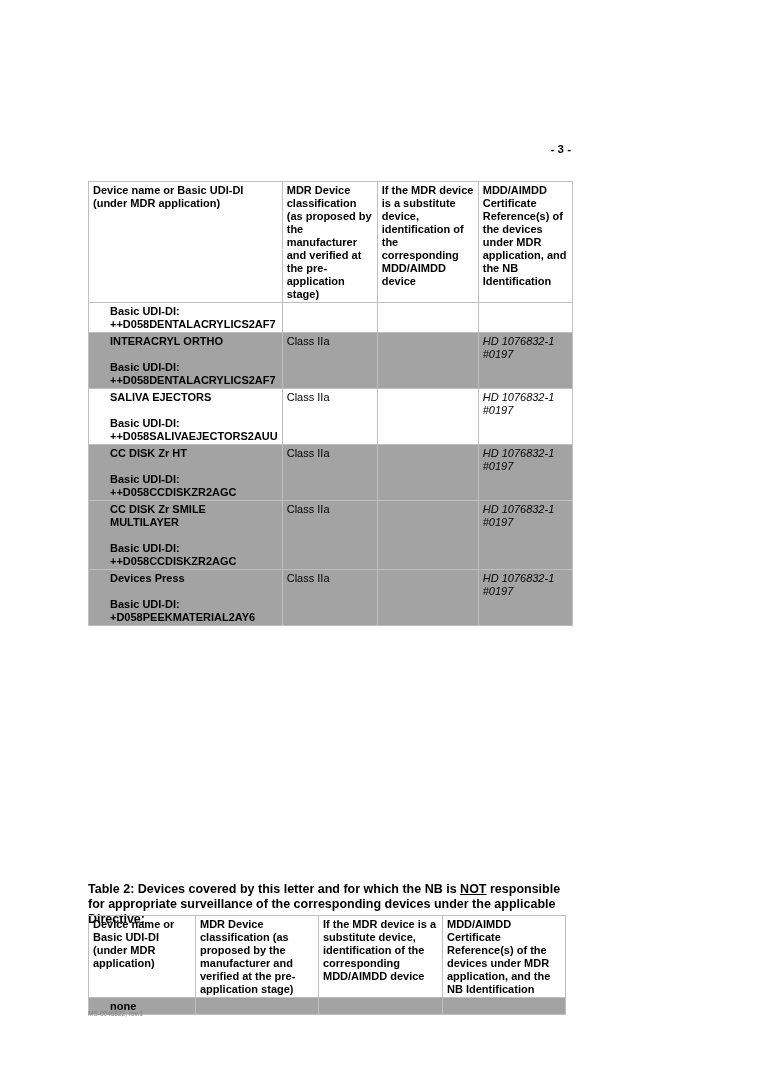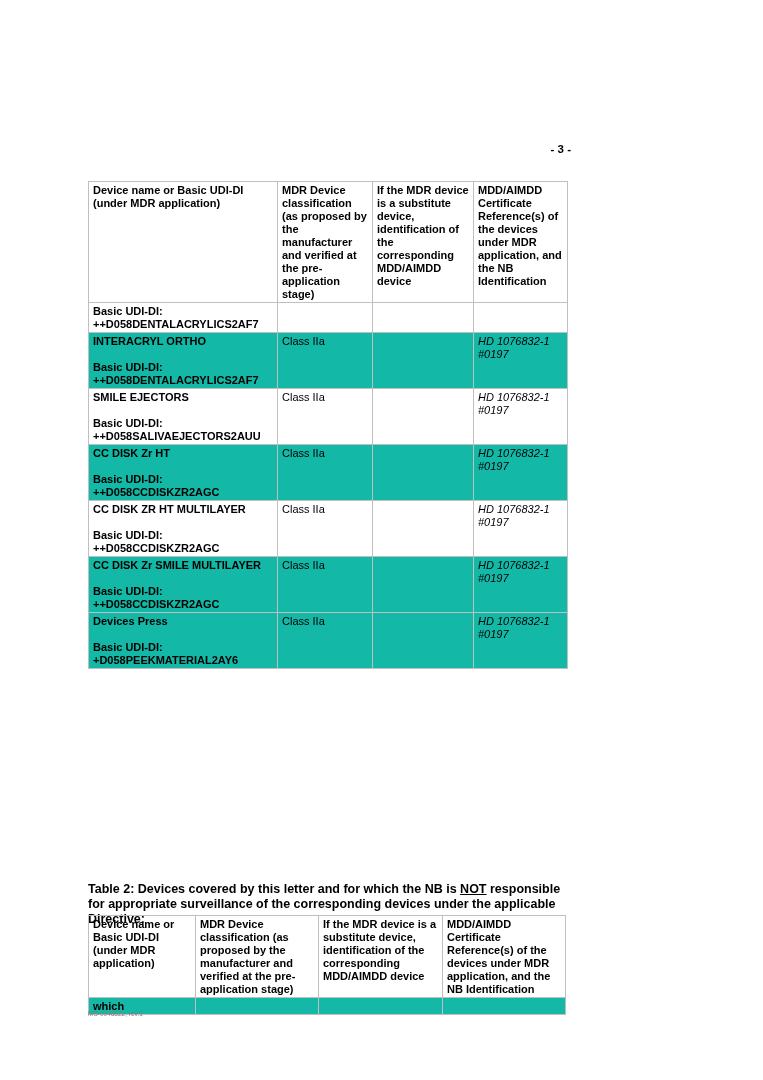--- a/index.html
+++ b/index.html
@@ -25,22 +25,22 @@
   th, td {
     border: 1px solid #bfbfbf;
     padding: 2px 4px 1px 4px;
     vertical-align: top;
     font-size: 11px;
     line-height: 13px;
     text-align: left;
     overflow: hidden;
   }
   th { font-weight: bold; }
-  tr.shaded td { background: #14b8a6; }
-  .dev-name, .udi-label, .udi-code { font-weight: bold; }
+  tr.shaded td { background: #a3a3a3; }
+  .dev-name, .udi-label, .udi-code { font-weight: bold; margin-left: 17px; }
   .with-gap { margin-top: 13px; }
   .cert-cell { white-space: pre-line; font-style: italic; }
   .caption {
     position: absolute;
     top: 882px;
     left: 88px;
     width: 484px;
     font-size: 12.5px;
     line-height: 15px;
     font-weight: bold;
@@ -93,43 +93,32 @@
               <div class="udi-label with-gap">Basic UDI-DI:</div>
               <div class="udi-code">++D058DENTALACRYLICS2AF7</div>
             </td>
             <td>Class IIa</td>
             <td></td>
             <td class="cert-cell">HD 1076832-1
 #0197</td>
           </tr>
           <tr>
             <td>
-              <div class="dev-name">SMILE EJECTORS</div>
+              <div class="dev-name">SALIVA EJECTORS</div>
               <div class="udi-label with-gap">Basic UDI-DI:</div>
               <div class="udi-code">++D058SALIVAEJECTORS2AUU</div>
             </td>
             <td>Class IIa</td>
             <td></td>
             <td class="cert-cell">HD 1076832-1
 #0197</td>
           </tr>
           <tr class="shaded">
             <td>
               <div class="dev-name">CC DISK Zr HT</div>
-              <div class="udi-label with-gap">Basic UDI-DI:</div>
-              <div class="udi-code">++D058CCDISKZR2AGC</div>
-            </td>
-            <td>Class IIa</td>
-            <td></td>
-            <td class="cert-cell">HD 1076832-1
-#0197</td>
-          </tr>
-          <tr>
-            <td>
-              <div class="dev-name">CC DISK ZR HT MULTILAYER</div>
               <div class="udi-label with-gap">Basic UDI-DI:</div>
               <div class="udi-code">++D058CCDISKZR2AGC</div>
             </td>
             <td>Class IIa</td>
             <td></td>
             <td class="cert-cell">HD 1076832-1
 #0197</td>
           </tr>
           <tr class="shaded">
             <td>
@@ -173,21 +162,21 @@
           <tr>
             <th>Device name or Basic UDI-DI (under MDR application)</th>
             <th>MDR Device classification (as proposed by the manufacturer and verified at the pre-application stage)</th>
             <th>If the MDR device is a substitute device, identification of the corresponding MDD/AIMDD device</th>
             <th>MDD/AIMDD Certificate Reference(s) of the devices under MDR application, and the NB Identification</th>
           </tr>
         </thead>
       <tbody>
           <tr class="shaded">
             <td>
-              <div class="dev-name">which</div>
+              <div class="dev-name">none</div>
             </td>
             <td></td>
             <td></td>
             <td class="cert-cell"></td>
           </tr>
         </tbody>
     </table>
   </div>
 
   <div class="footer-note">MS-0046822, rev.1</div>

